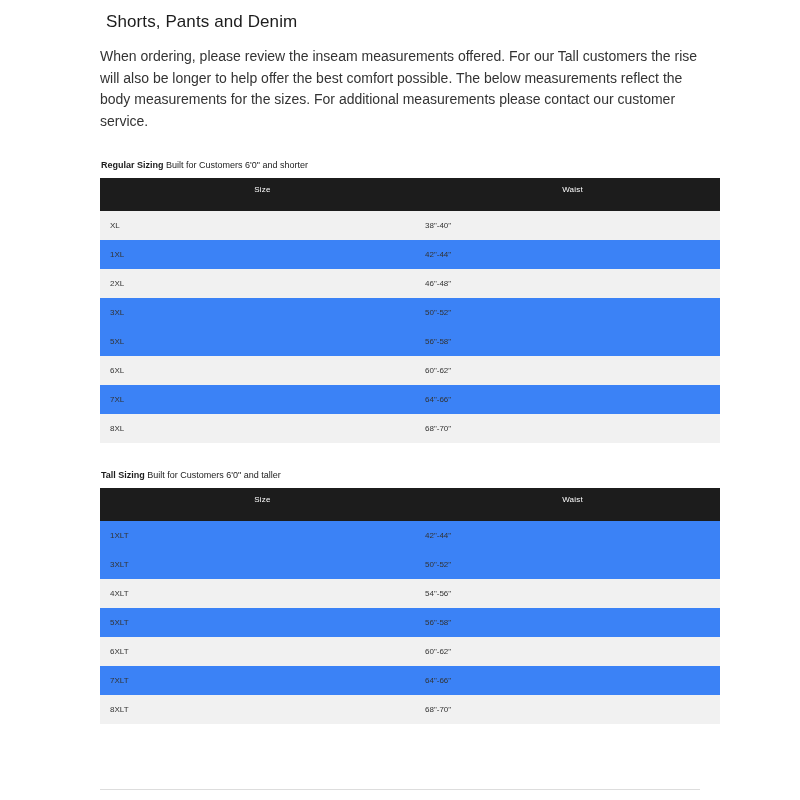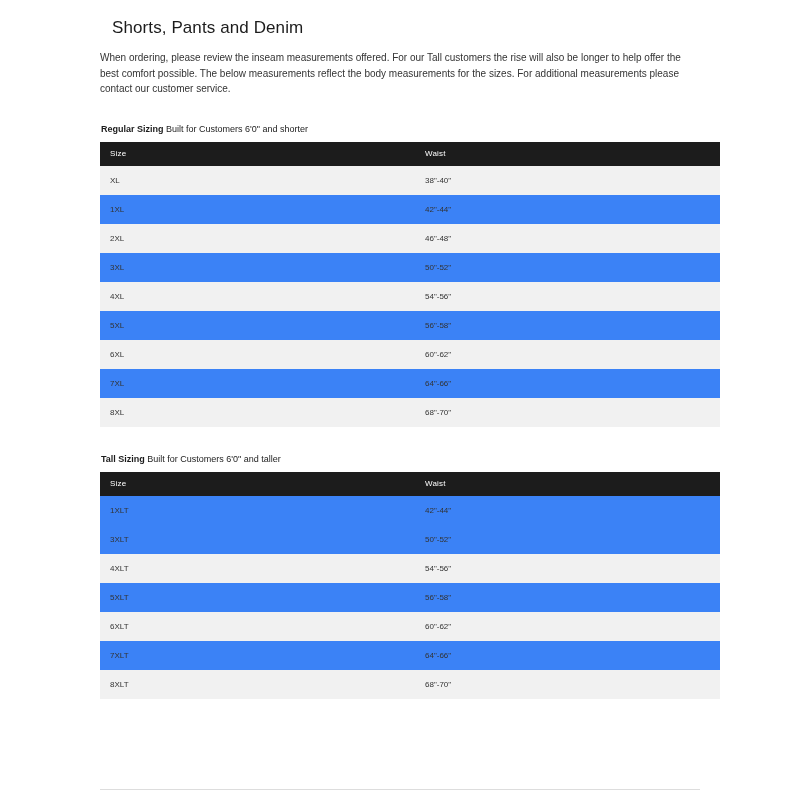--- a/index.html
+++ b/index.html
@@ -24,26 +24,26 @@
   .content {
     position: absolute;
     left: 100px;
     top: 0;
     width: 600px;
   }
   .page-title {
     font-size: 17px;
     font-weight: 400;
     color: #1c1c1c;
-    margin: 12px;
+    margin: 6px;
     padding-top: 6px;
     letter-spacing: 0.1px;
   }
   .intro {
-    font-size: 10px;
+    font-size: 14px;
     line-height: 1.55;
     color: #333333;
     margin-bottom: 0;
     width: 598px;
   }
   .section {
     margin-top: 27px;
   }
   .section-heading {
     font-size: 9px;
@@ -57,22 +57,22 @@
   table.size-table {
     border-collapse: collapse;
     width: 600px;
     table-layout: fixed;
   }
   table.size-table thead th {
     background: #1c1c1c;
     color: #ffffff;
     font-size: 8px;
     font-weight: 400;
-    text-align: left;
-    padding: 7px 0 8px 10px;
+    text-align: center;
+    padding: 7px 0 17px 10px;
     letter-spacing: 0.2px;
   }
   table.size-table tbody td {
     font-size: 8px;
     color: #333333;
     padding: 10px 0 10px 10px;
     border: none;
     margin-top: 16px;
   }
   table.size-table tbody tr.odd td {
@@ -123,24 +123,20 @@
             <td>42"-44"</td>
           </tr>
           <tr class="odd">
             <td>2XL</td>
             <td>46"-48"</td>
           </tr>
           <tr class="even">
             <td>3XL</td>
             <td>50"-52"</td>
           </tr>
-          <tr class="odd">
-            <td>4XL</td>
-            <td>54"-56"</td>
-          </tr>
           <tr class="even">
             <td>5XL</td>
             <td>56"-58"</td>
           </tr>
           <tr class="odd">
             <td>6XL</td>
             <td>60"-62"</td>
           </tr>
           <tr class="even">
             <td>7XL</td>

